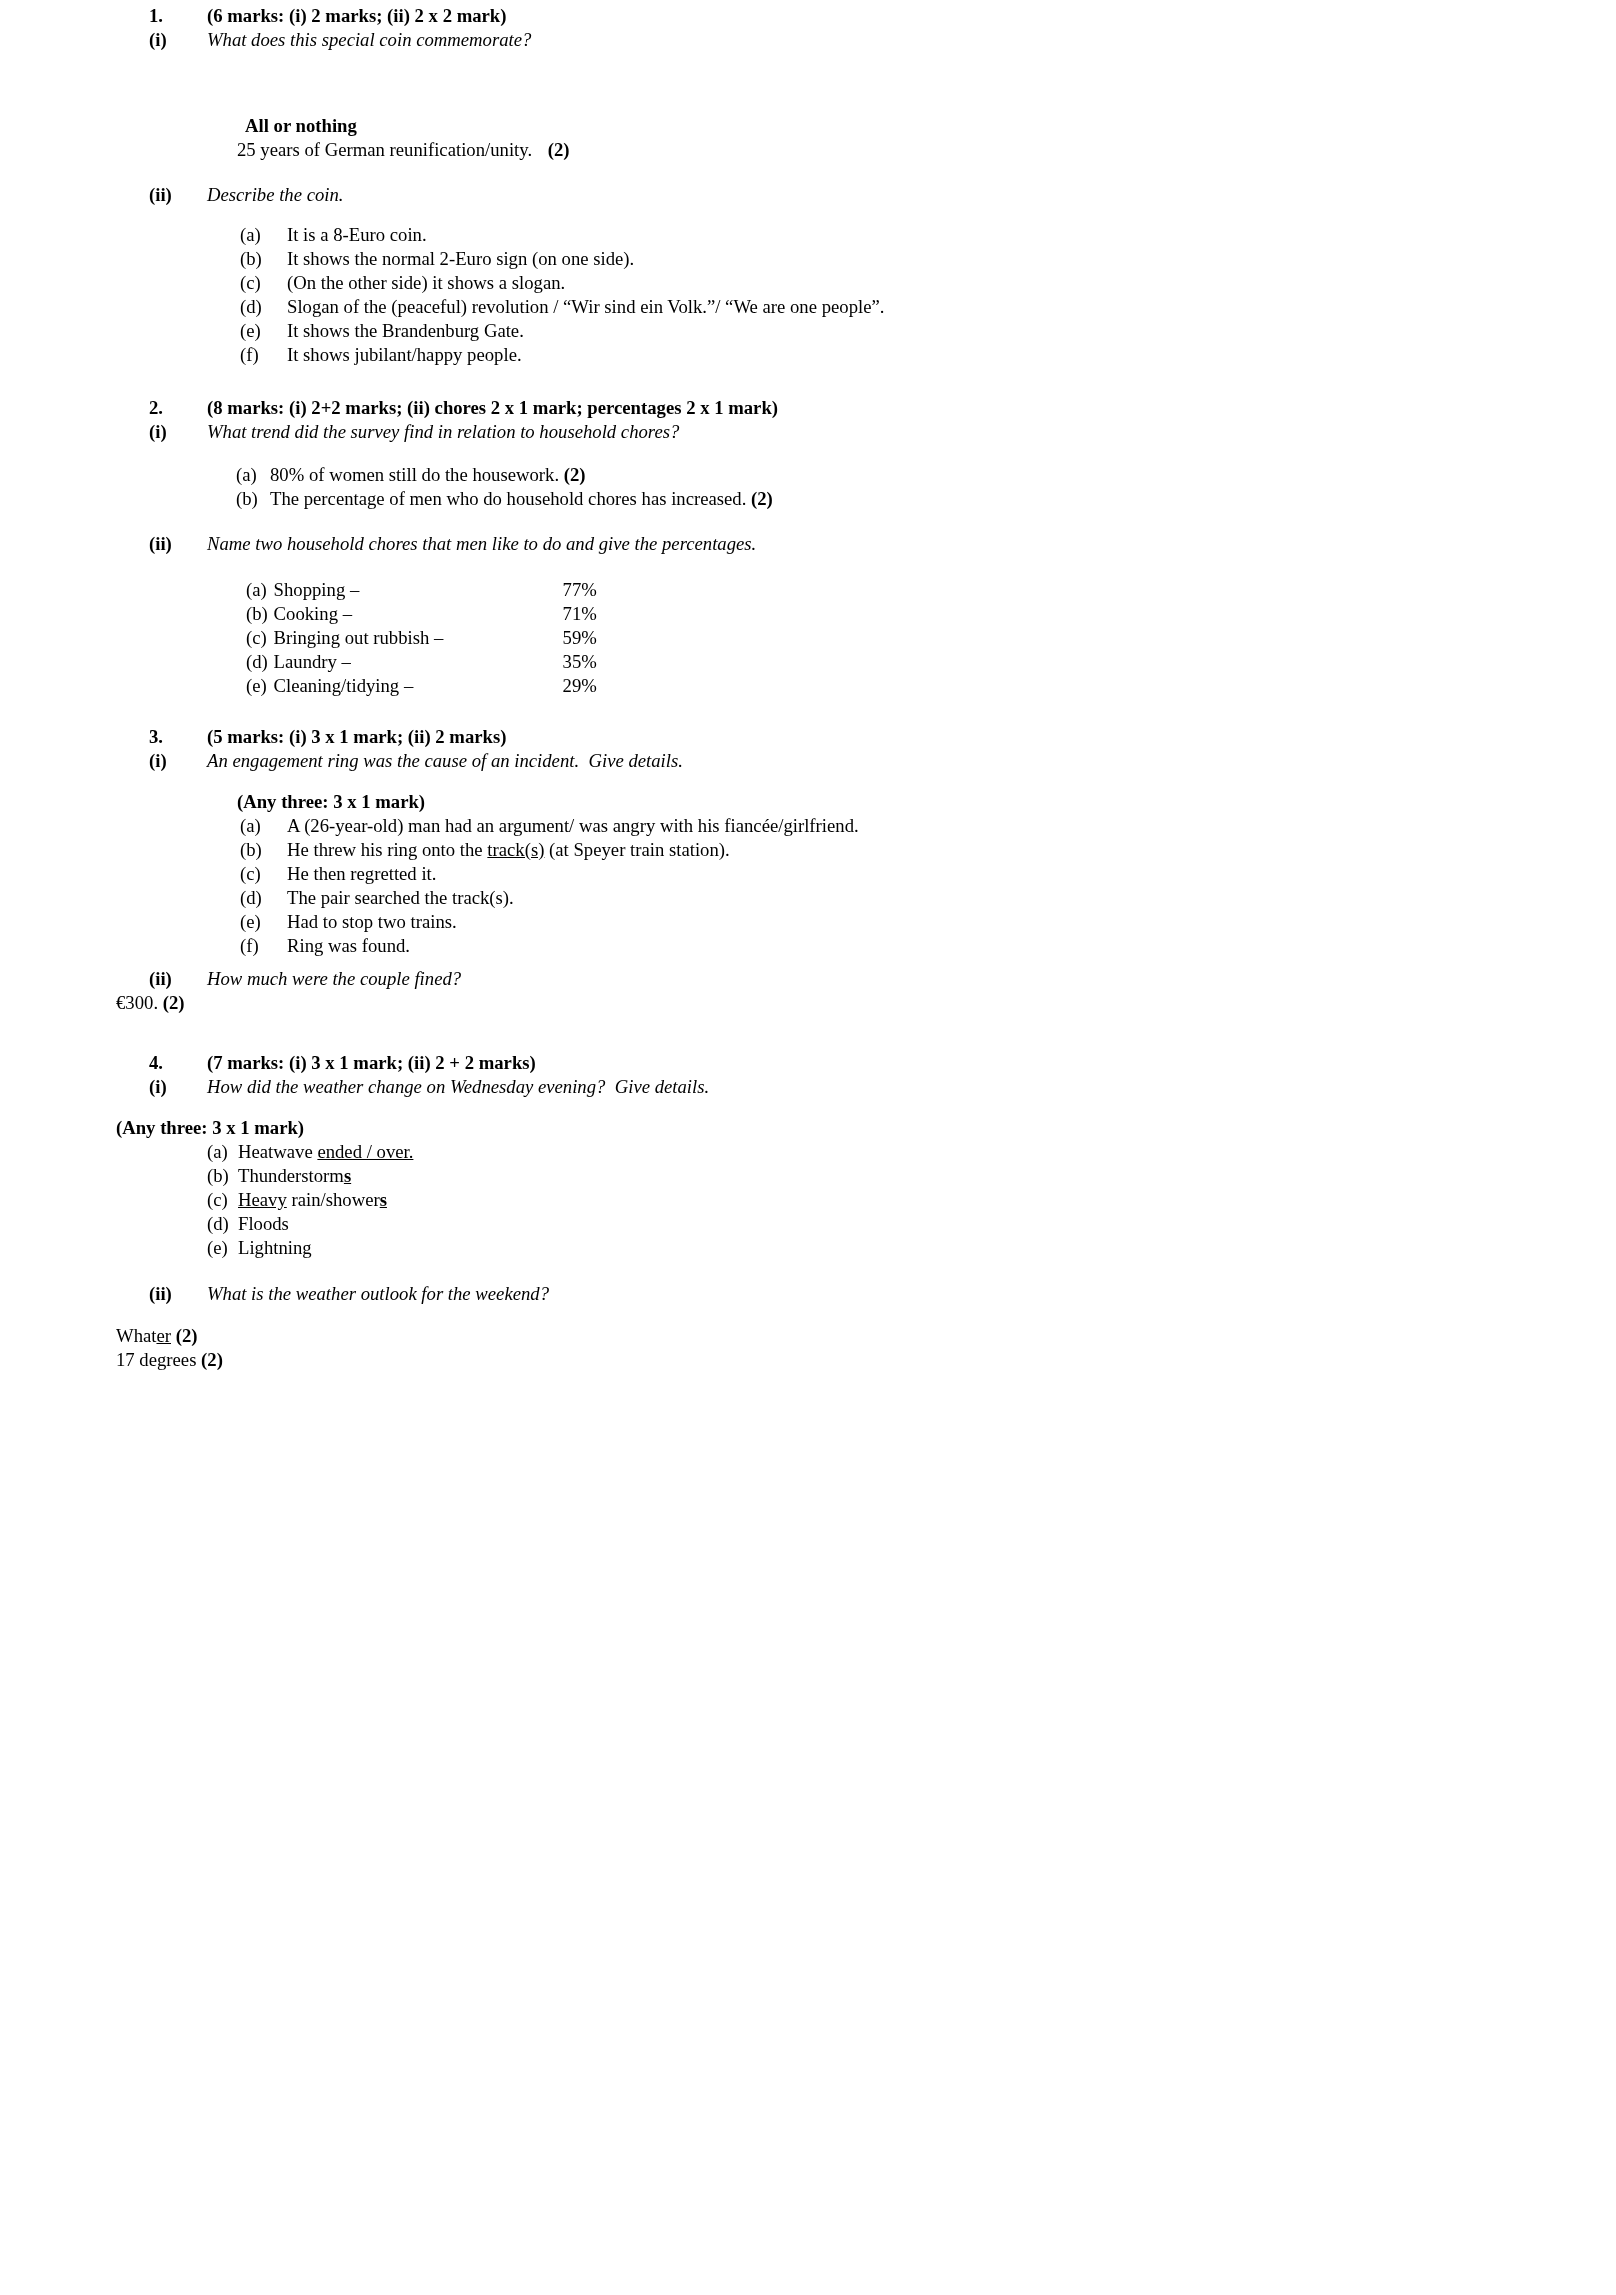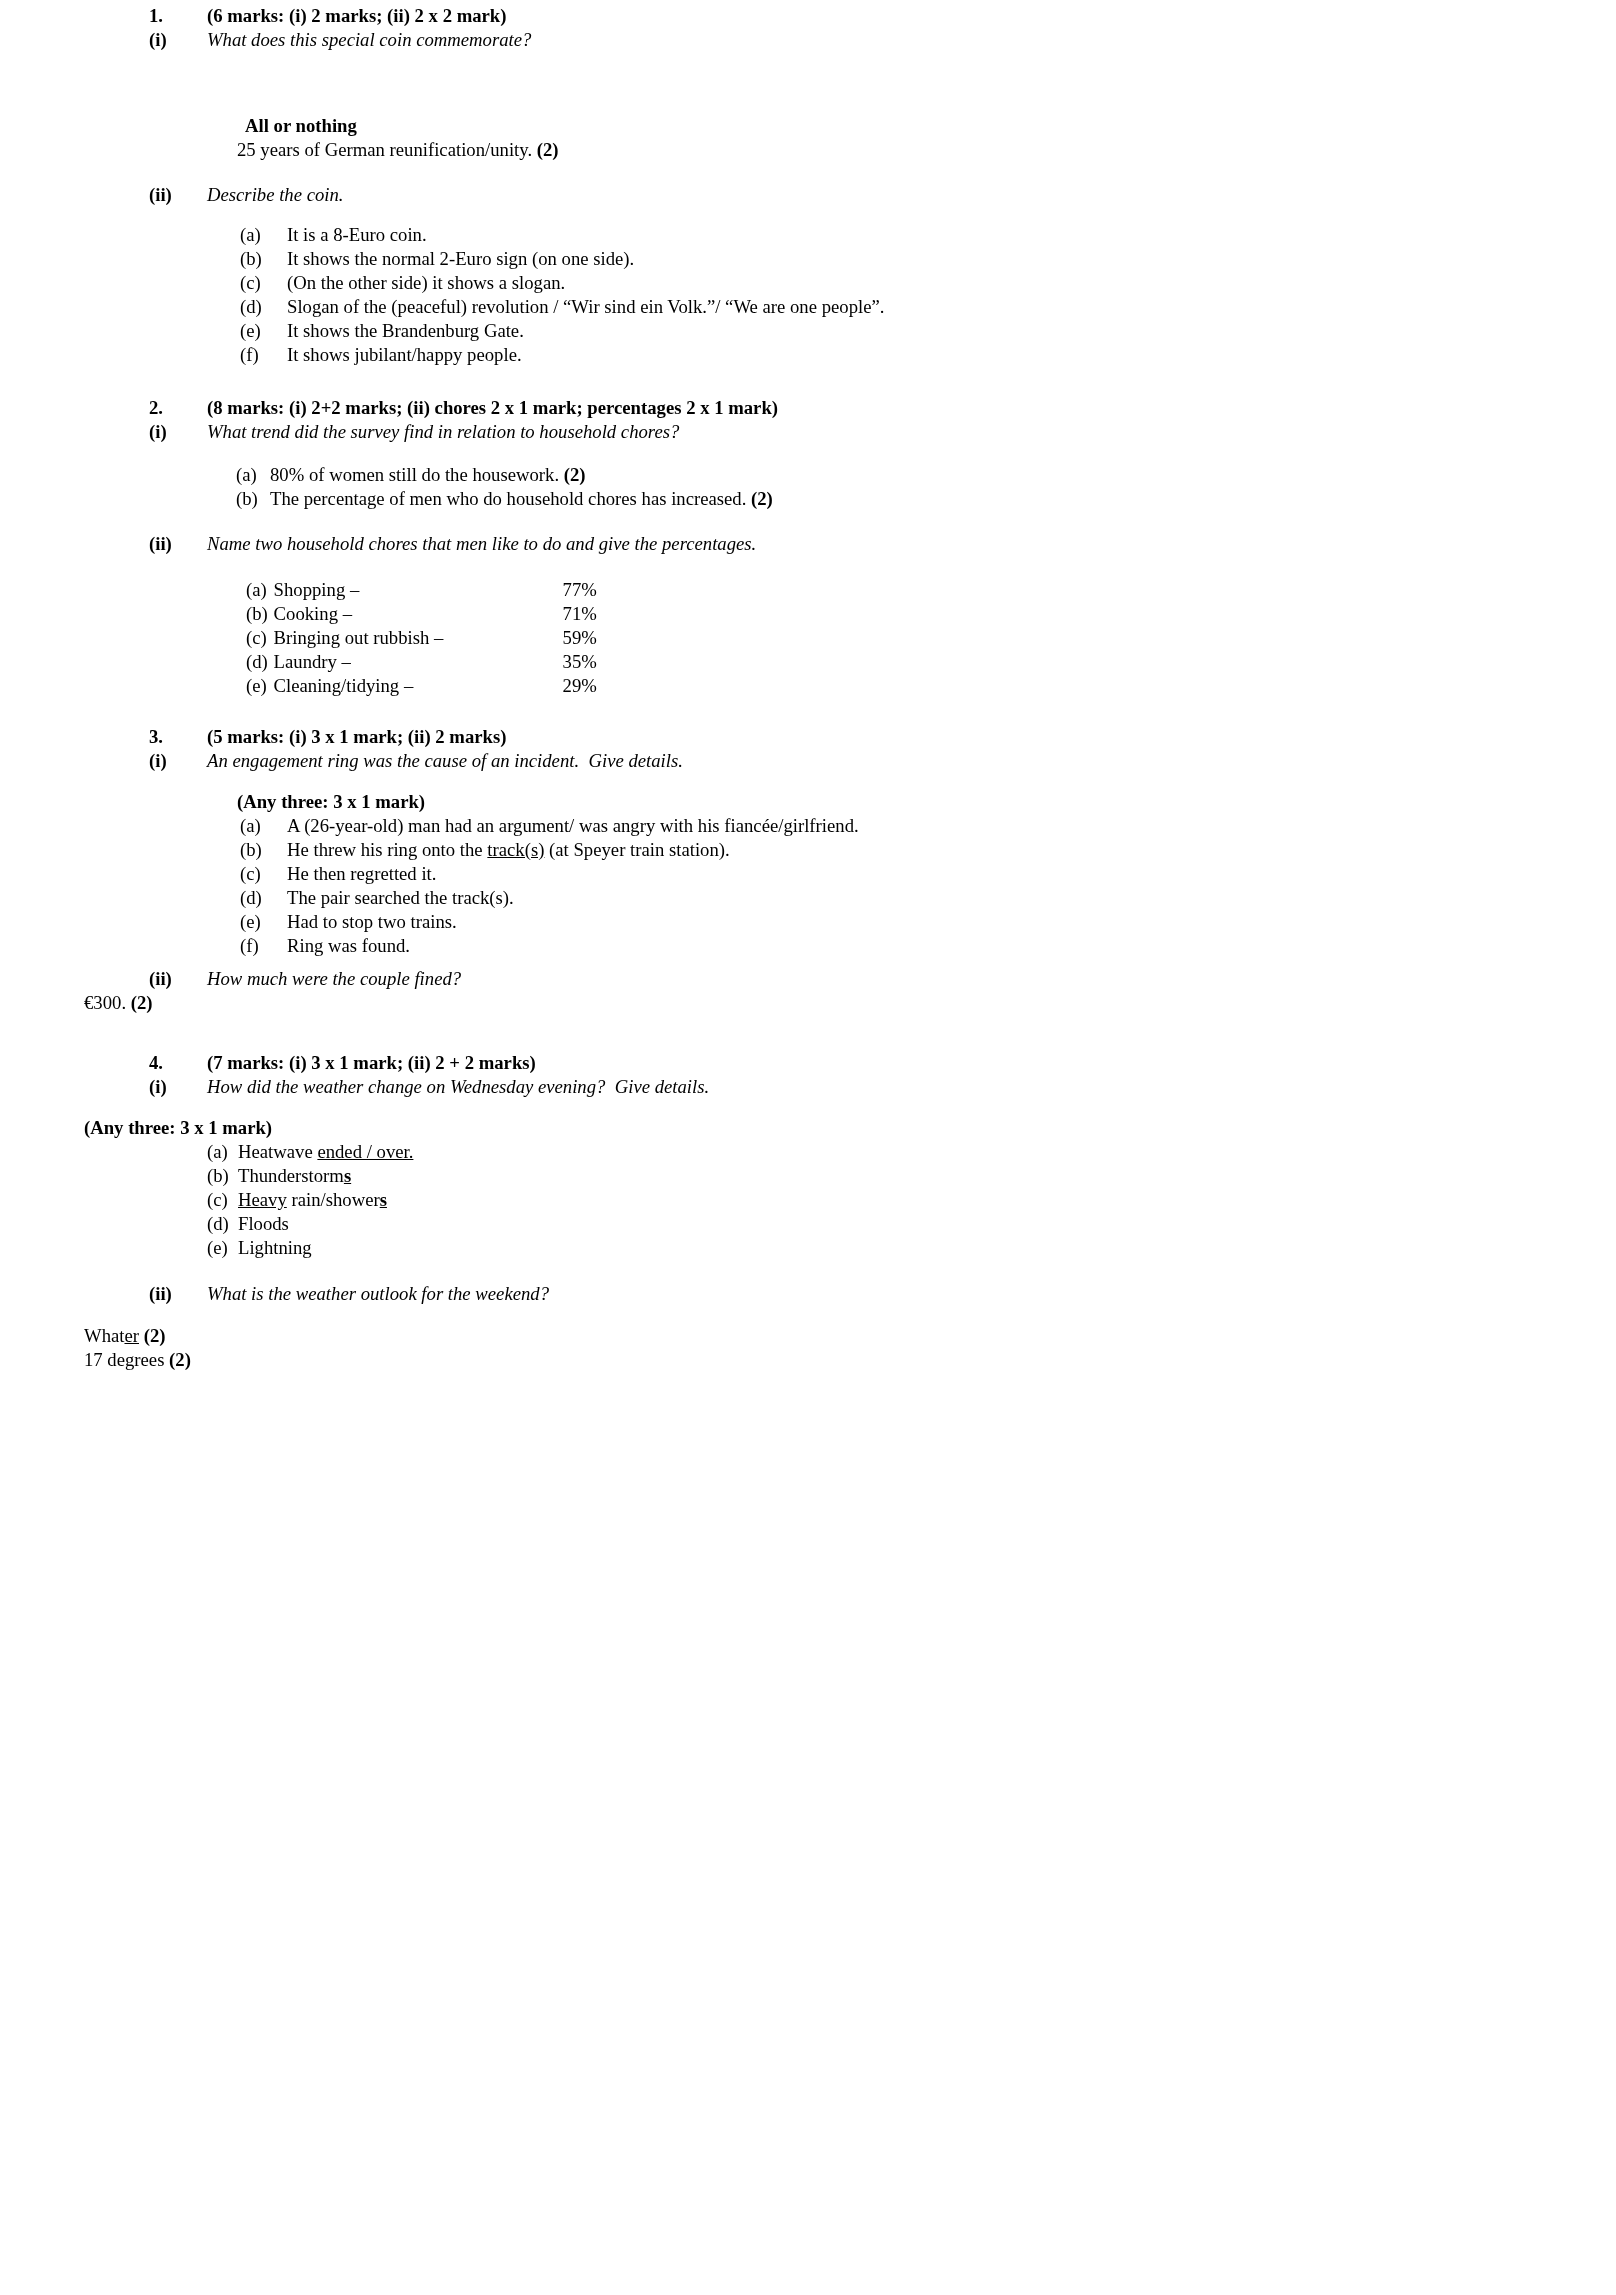--- a/index.html
+++ b/index.html
@@ -16,22 +16,22 @@
     font-size: 18.7px;
     line-height: 24px;
     box-sizing: border-box;
     padding-top: 4.4px;
     overflow: hidden;
   }
   .line { display: flex; white-space: pre-wrap; }
   .lab  { width: 58px; flex: none; font-weight: bold; }
 
   .ml-q  { margin-left: 149px; }
-  .ml-a0 { margin-left: 84px; }
-  .ml-a1 { margin-left: 237px; }
+  .ml-a0 { margin-left: 116px; }
+  .ml-a1 { margin-left: 237px; gap: 11px; }
   .ml-a2 { margin-left: 245px; margin-top: 44px; }
   .ml-l1 { margin-left: 240px; }
   .ml-l2 { margin-left: 236px; }
   .ml-l3 { margin-left: 207px; }
   .ml-lp { margin-left: 246px; }
 
   .mk-l1 { width: 47px; flex: none; }
   .mk-l2 { width: 34px; flex: none; }
   .mk-l3 { width: 31px; flex: none; }
   .mk-lp { width: 27.6px; flex: none; }

